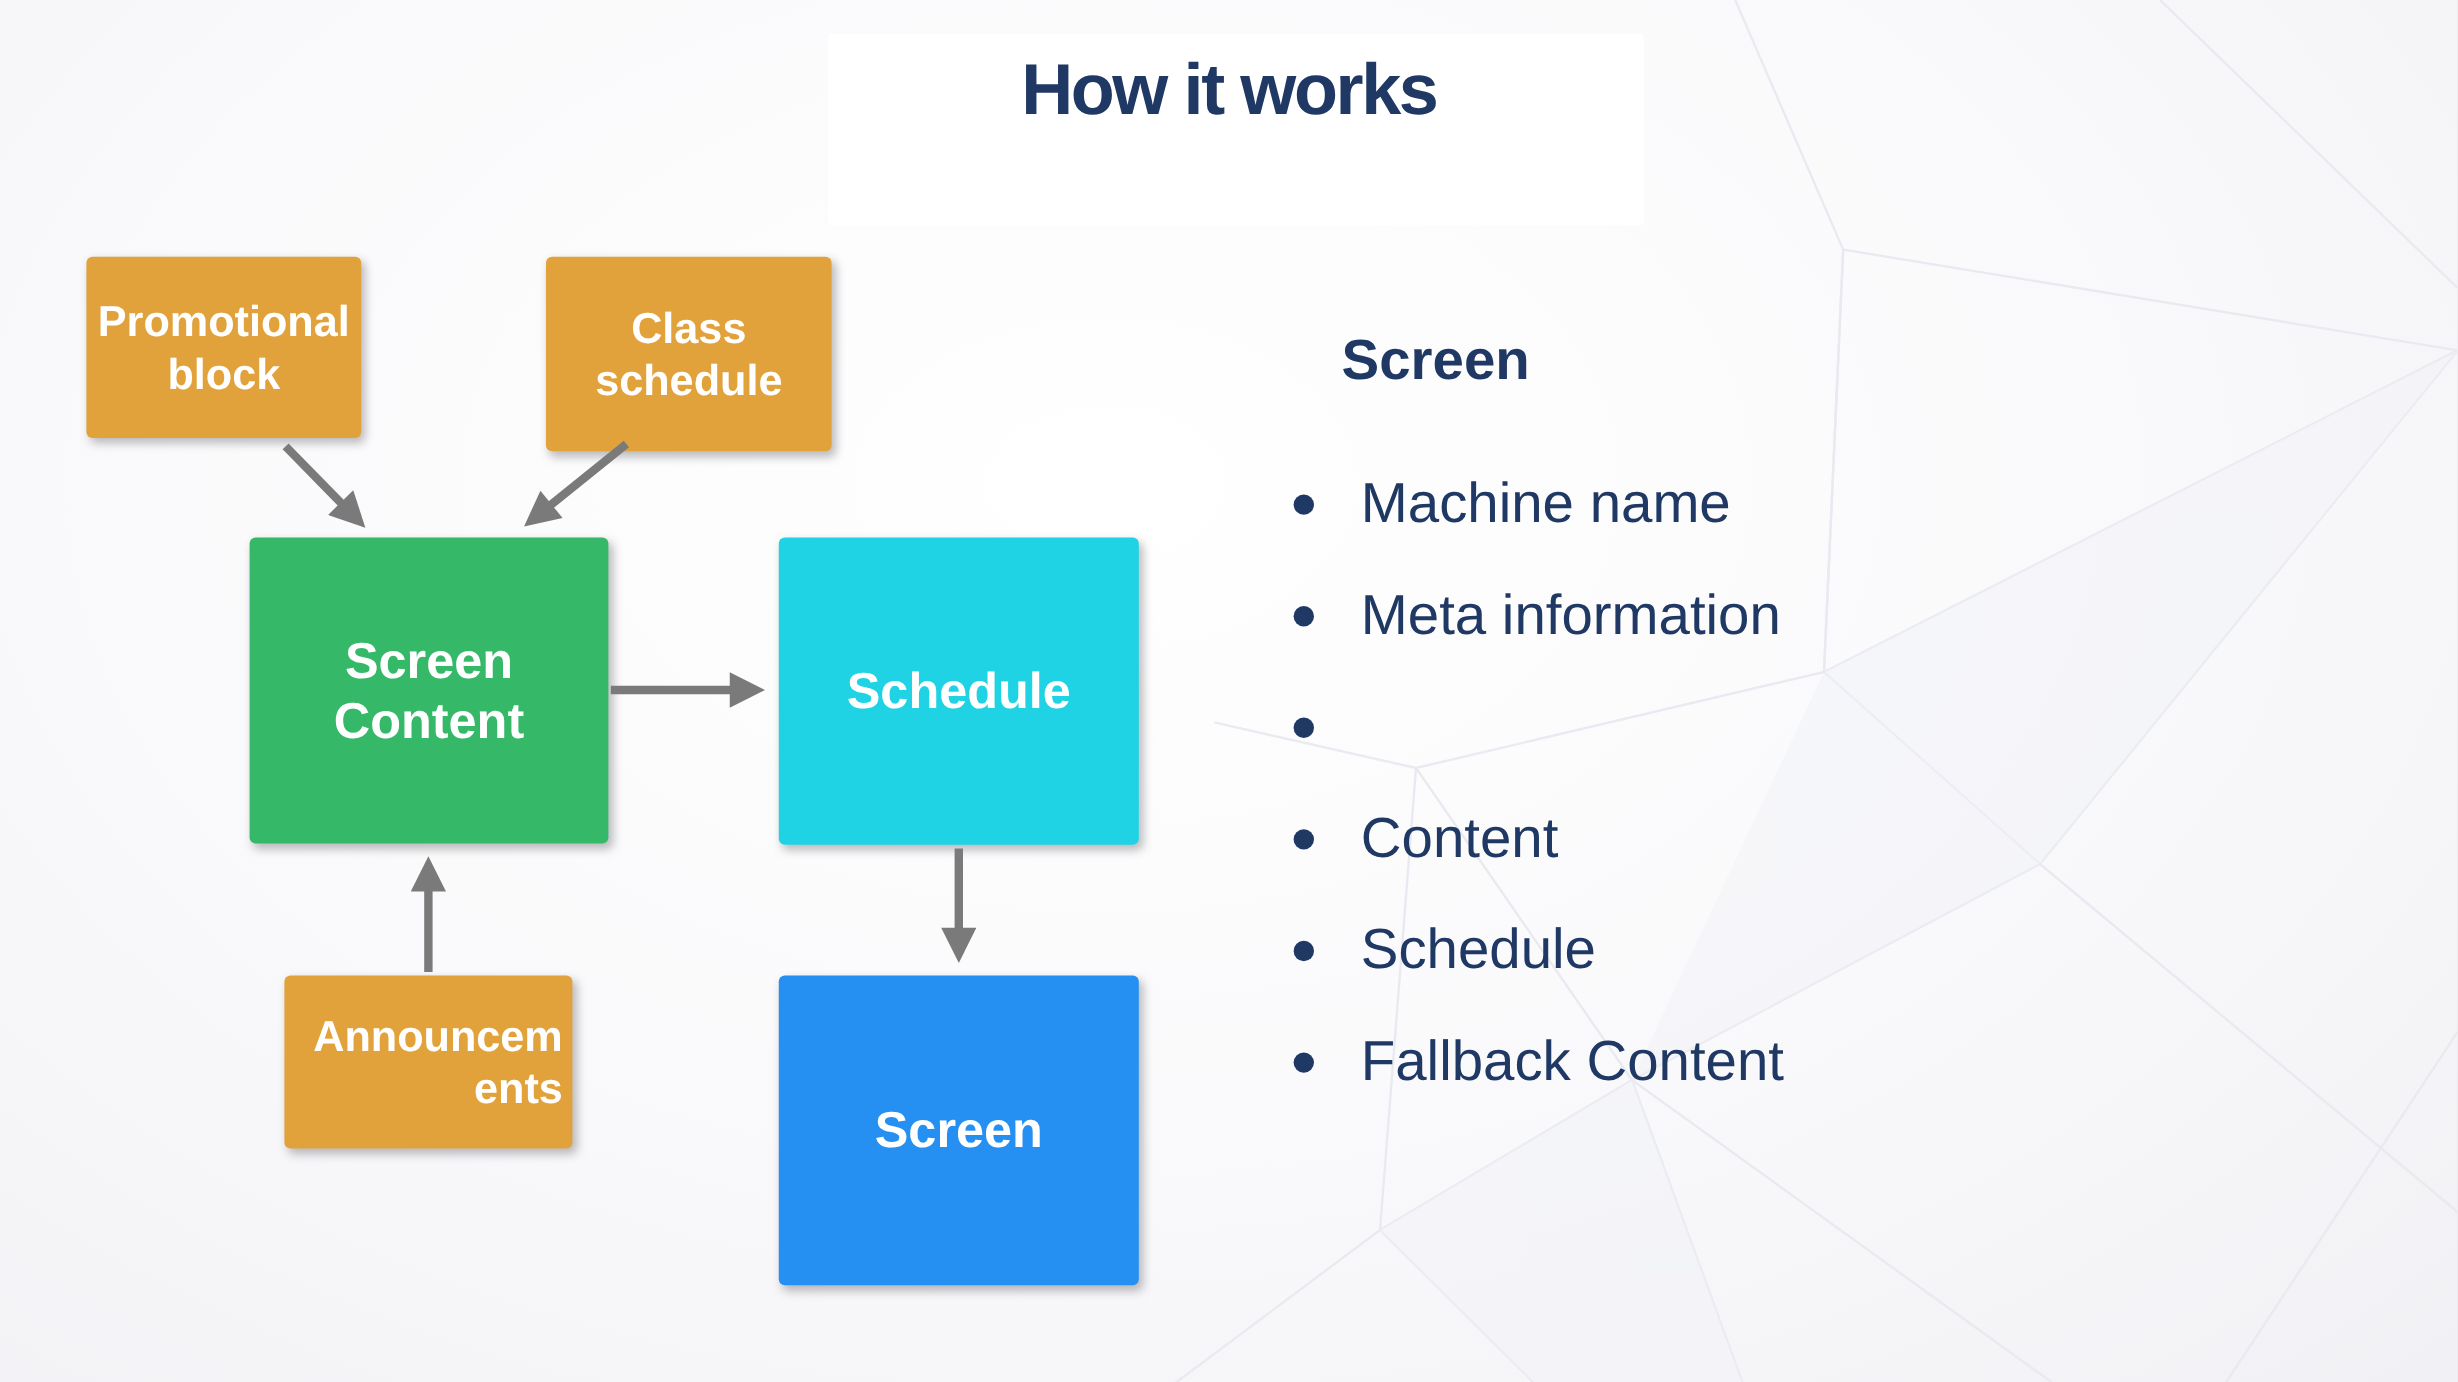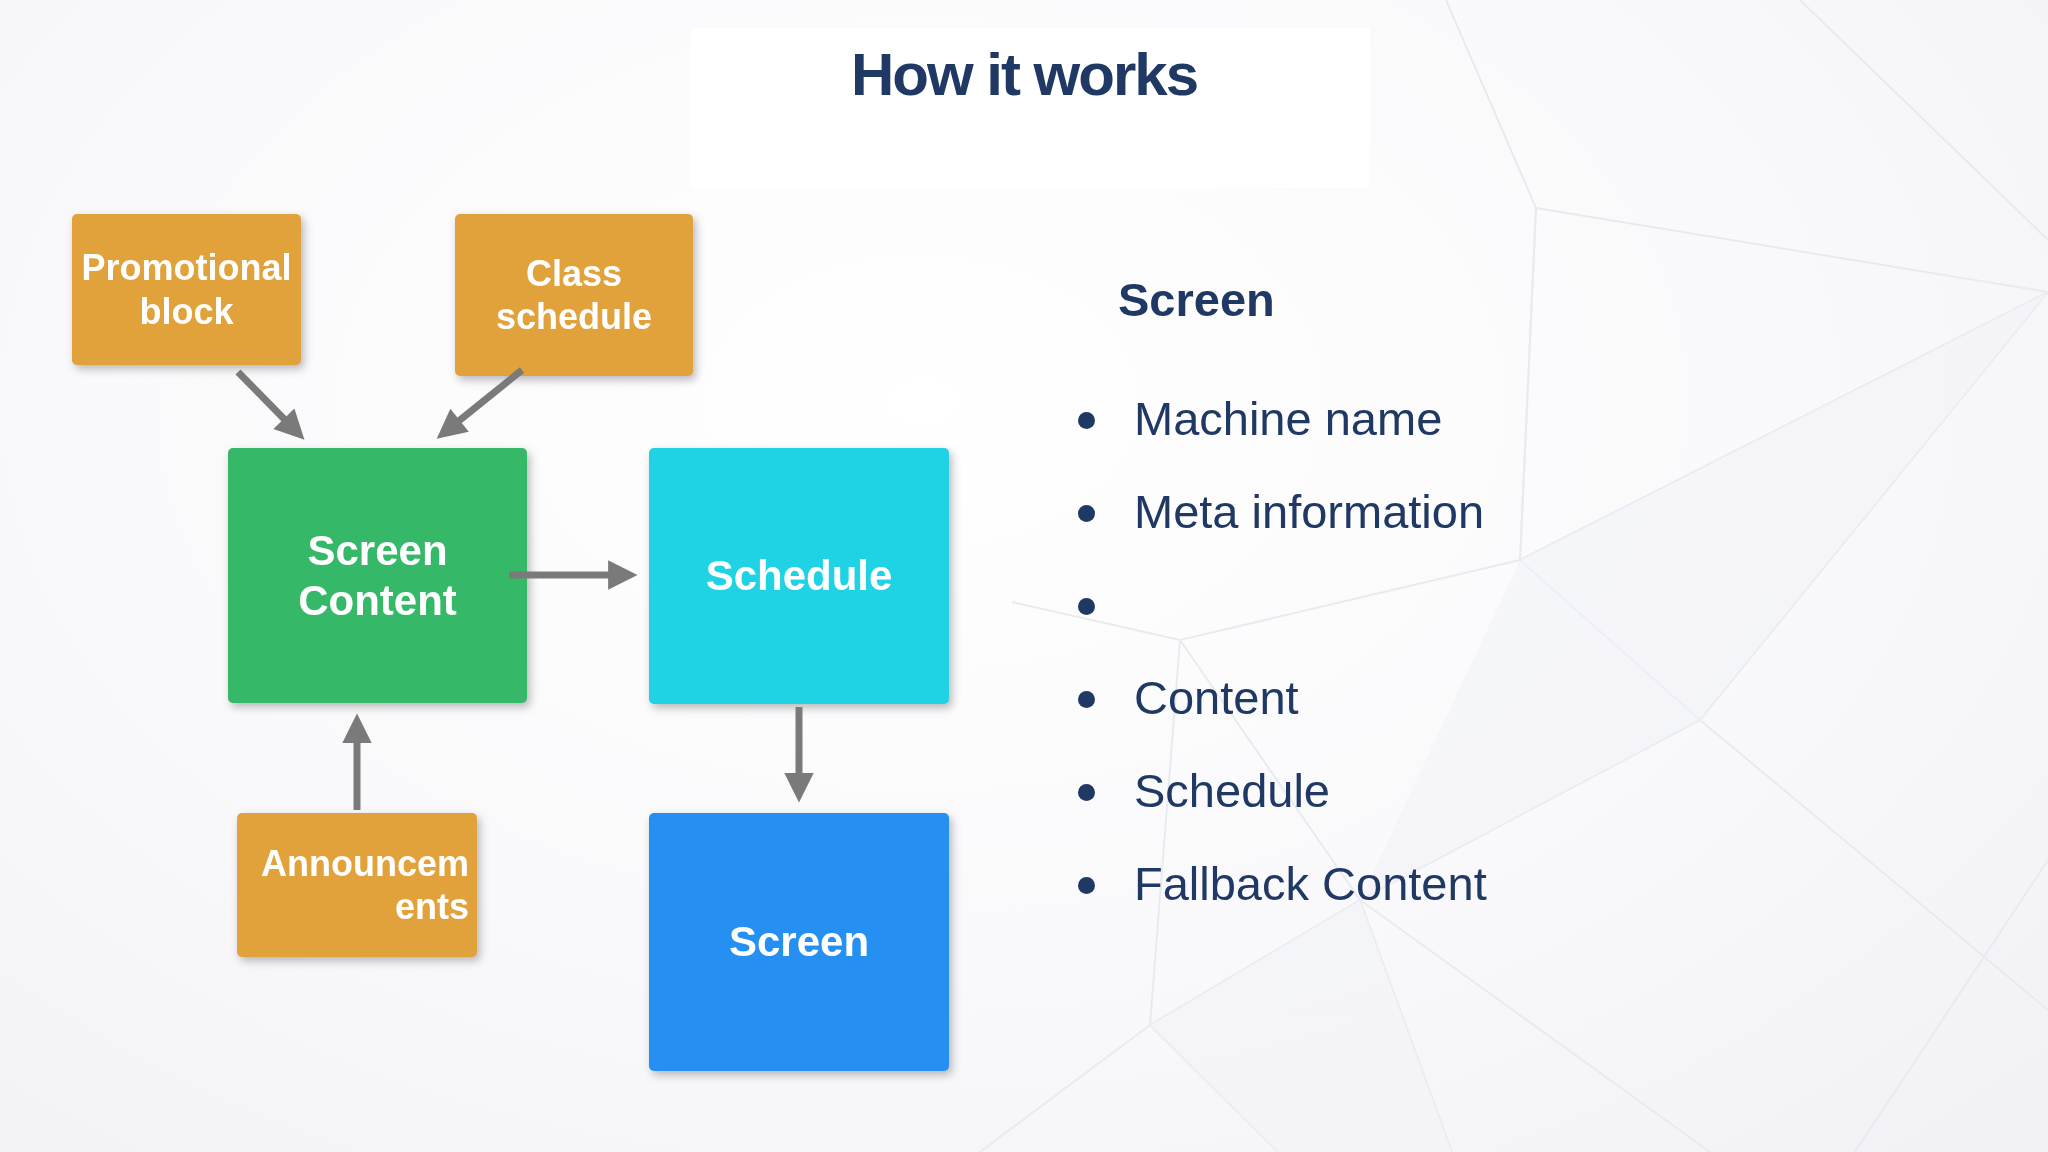--- a/index.html
+++ b/index.html
@@ -93,21 +93,21 @@
   <div class="slide-title">How it works</div>
 
   <div class="node small node-promo" style="background: rgb(226, 162, 59);">
     <span>Promotional block</span>
   </div>
 
   <div class="node small node-class" style="background: rgb(226, 162, 59);">
     <span>Class schedule</span>
   </div>
 
-  <div class="node big node-screen-content" style="background: rgb(53, 185, 105); margin-left: 20px;">
+  <div class="node big node-screen-content" style="background: rgb(53, 185, 105);">
     <span>Screen Content</span>
   </div>
 
   <div class="node big node-schedule" style="background: rgb(31, 211, 228);">
     <span>Schedule</span>
   </div>
 
   <div class="node big node-screen" style="background: rgb(37, 144, 242);">
     <span>Screen</span>
   </div>

